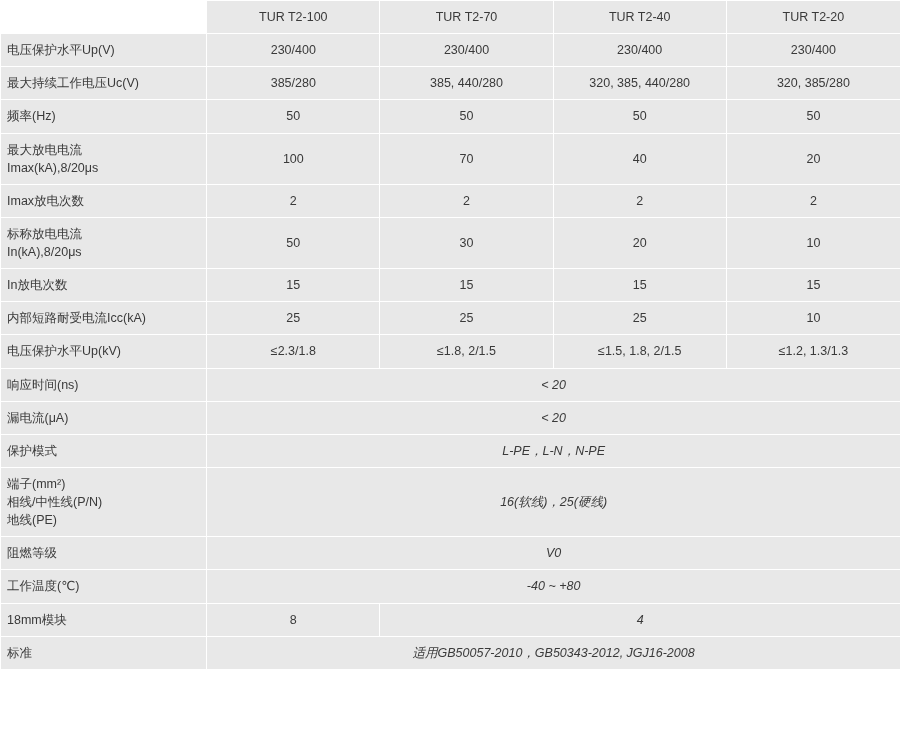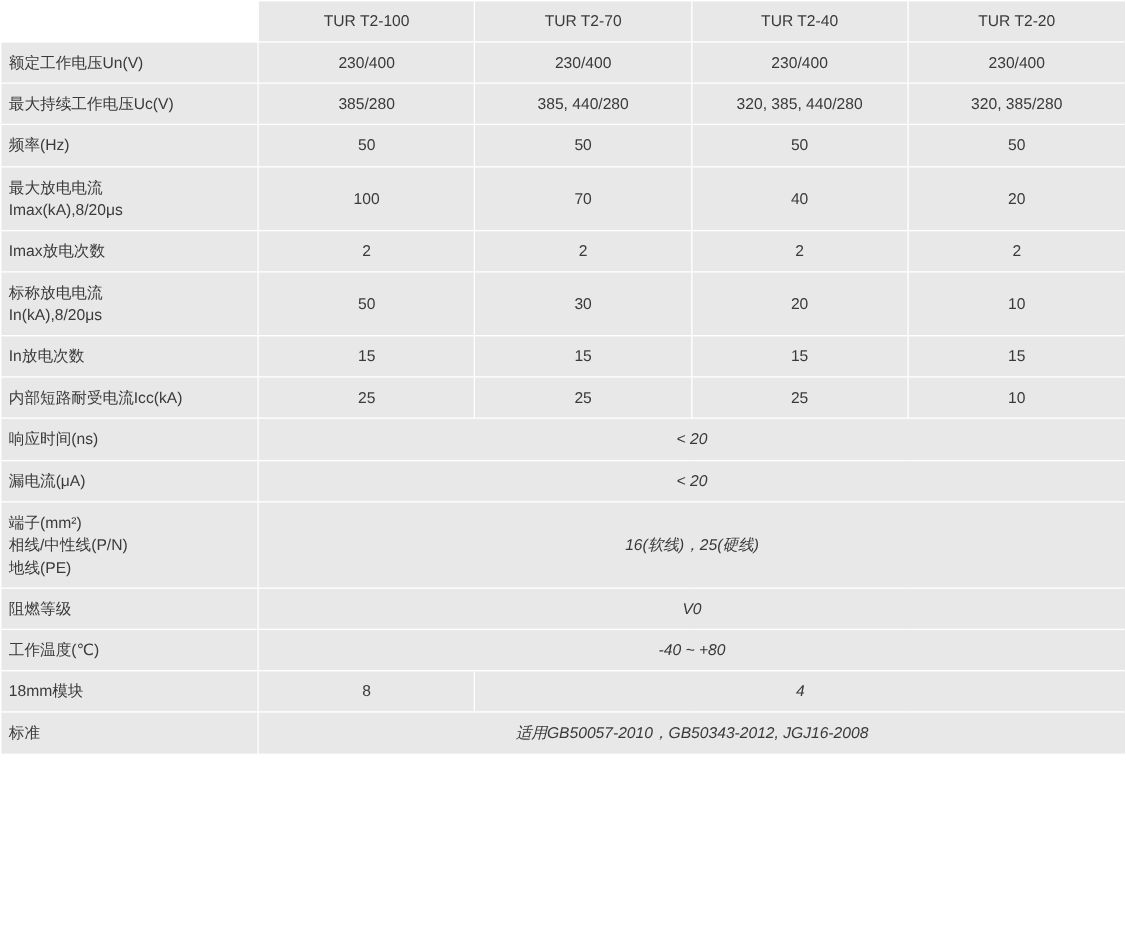--- a/index.html
+++ b/index.html
@@ -72,21 +72,21 @@
   </colgroup>
   <tbody id="table-body">
       <tr class="h-corner">
         <td class="blank"></td>
         <th class="hdr">TUR T2-100</th>
         <th class="hdr">TUR T2-70</th>
         <th class="hdr">TUR T2-40</th>
         <th class="hdr">TUR T2-20</th>
       </tr>
       <tr>
-        <td class="label multiline">额定工作电压Un(V)</td>
+        <td class="label multiline">电压保护水平Up(V)</td>
         <td class="val">230/400</td>
         <td class="val">230/400</td>
         <td class="val">230/400</td>
         <td class="val">230/400</td>
       </tr>
       <tr>
         <td class="label multiline">最大持续工作电压Uc(V)</td>
         <td class="val">385/280</td>
         <td class="val">385, 440/280</td>
         <td class="val">320, 385, 440/280</td>
@@ -130,26 +130,37 @@
         <td class="val">15</td>
       </tr>
       <tr>
         <td class="label multiline">内部短路耐受电流Icc(kA)</td>
         <td class="val">25</td>
         <td class="val">25</td>
         <td class="val">25</td>
         <td class="val">10</td>
       </tr>
       <tr>
+        <td class="label multiline">电压保护水平Up(kV)</td>
+        <td class="val">≤2.3/1.8</td>
+        <td class="val">≤1.8, 2/1.5</td>
+        <td class="val">≤1.5, 1.8, 2/1.5</td>
+        <td class="val">≤1.2, 1.3/1.3</td>
+      </tr>
+      <tr>
         <td class="label multiline">响应时间(ns)</td>
         <td class="val span-all" colspan="4">&lt; 20</td>
       </tr>
       <tr>
         <td class="label multiline">漏电流(μA)</td>
         <td class="val span-all" colspan="4">&lt; 20</td>
+      </tr>
+      <tr>
+        <td class="label multiline">保护模式</td>
+        <td class="val span-all" colspan="4">L-PE，L-N，N-PE</td>
       </tr>
       <tr class="row-tall">
         <td class="label multiline">端子(mm²)
 相线/中性线(P/N)
 地线(PE)</td>
         <td class="val span-all" colspan="4">16(软线)，25(硬线)</td>
       </tr>
       <tr>
         <td class="label multiline">阻燃等级</td>
         <td class="val span-all" colspan="4">V0</td>

